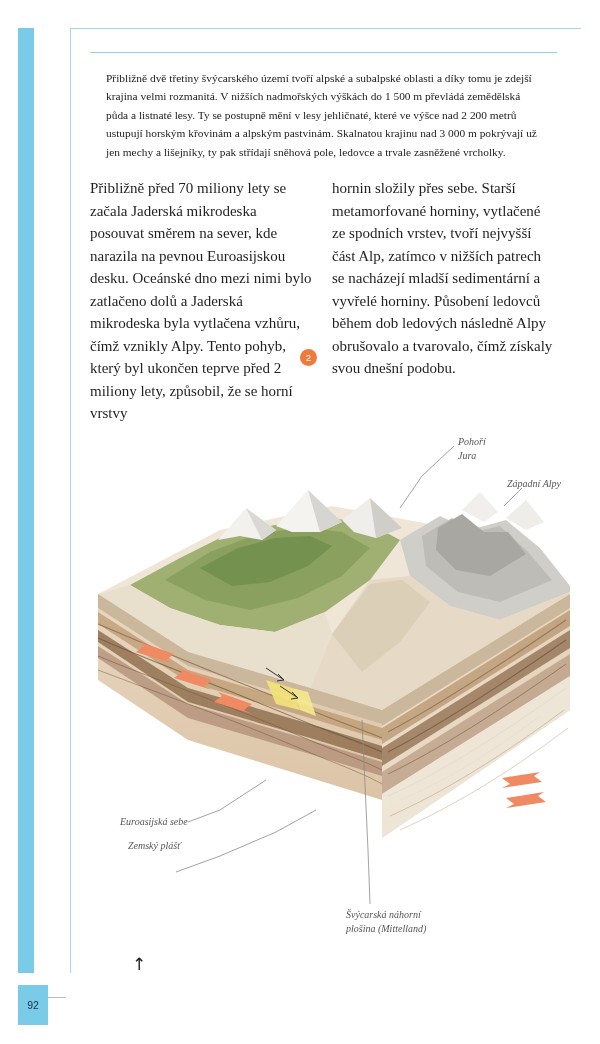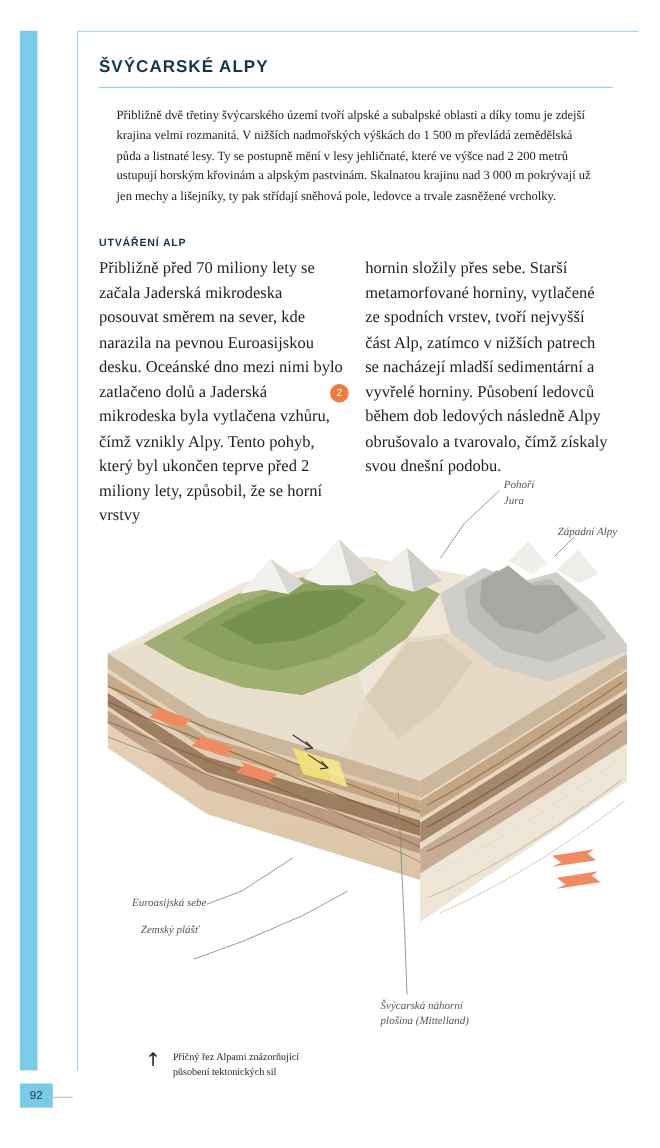--- a/index.html
+++ b/index.html
@@ -22,21 +22,21 @@
     width: 16px;
     height: 945px;
     background: #79cbe8;
   }
 
   .page-num-box {
     position: absolute;
     left: 18px;
     top: 985px;
     width: 30px;
-    height: 22px;
+    height: 40px;
     background: #79cbe8;
     display: flex;
     align-items: center;
     justify-content: center;
     font-family: "Liberation Sans", sans-serif;
     font-size: 10.5px;
     color: #14304a;
   }
   .bottom-rule {
     position: absolute;
@@ -174,25 +174,23 @@
 <div class="side-bar"></div>
 
 <div class="page-num-box">92</div>
 <div class="bottom-rule"></div>
 
 <div class="content">
   <div class="frame-top"></div>
   <div class="frame-left"></div>
 
   <div class="inner">
-    <h1 class="title">ŠVÝCARSKÉ ALPY</h1>
     <div class="rule-under-title"></div>
     <p class="intro">Přibližně dvě třetiny švýcarského území tvoří alpské a subalpské oblasti a díky tomu je zdejší krajina velmi rozmanitá. V nižších nadmořských výškách do 1 500 m převládá zemědělská půda a listnaté lesy. Ty se postupně mění v lesy jehličnaté, které ve výšce nad 2 200 metrů ustupují horským křovinám a alpským pastvinám. Skalnatou krajinu nad 3 000 m pokrývají už jen mechy a lišejníky, ty pak střídají sněhová pole, ledovce a trvale zasněžené vrcholky.</p>
 
-    <h2 class="sub">UTVÁŘENÍ ALP</h2>
     <div class="cols">
       <p>Přibližně před 70 miliony lety se začala Jaderská mikrodeska posouvat směrem na sever, kde narazila na pevnou Euroasijskou desku. Oceánské dno mezi nimi bylo zatlačeno dolů a Jaderská mikrodeska byla vytlačena vzhůru, čímž vznikly Alpy. Tento pohyb, který byl ukončen teprve před 2 miliony lety, způsobil, že se horní vrstvy</p>
       <p>hornin složily přes sebe. Starší metamorfované horniny, vytlačené ze spodních vrstev, tvoří nejvyšší část Alp, zatímco v nižších patrech se nacházejí mladší sedimentární a vyvřelé horniny. Působení ledovců během dob ledových následně Alpy obrušovalo a tvarovalo, čímž získaly svou dnešní podobu.</p>
     </div>
   </div>
 
   <div class="illo">
     <svg width="511" height="570" viewBox="0 0 511 570" xmlns="http://www.w3.org/2000/svg">
       <defs>
         <clipPath id="blockClip">
@@ -303,21 +301,17 @@
     <div class="cap-label lbl-westalps">Západní Alpy</div>
     <div class="cap-label lbl-euras">Euroasijská sebe</div>
     <div class="cap-label lbl-mantle">Zemský plášť</div>
     <div class="cap-label lbl-mittel">
       <span>Švýcarská náhorní</span><br>
       <span>plošina (Mittelland)</span>
     </div>
 
     <div class="caption-row">
       <div class="arrow-up">↑</div>
-      <div class="caption-text">
-        <span>Příčný řez Alpami znázorňující</span><br>
-        <span>působení tektonických sil</span>
-      </div>
     </div>
   </div>
 
   <div class="orange-dot">2</div>
 </div>
 
 </body></html>

